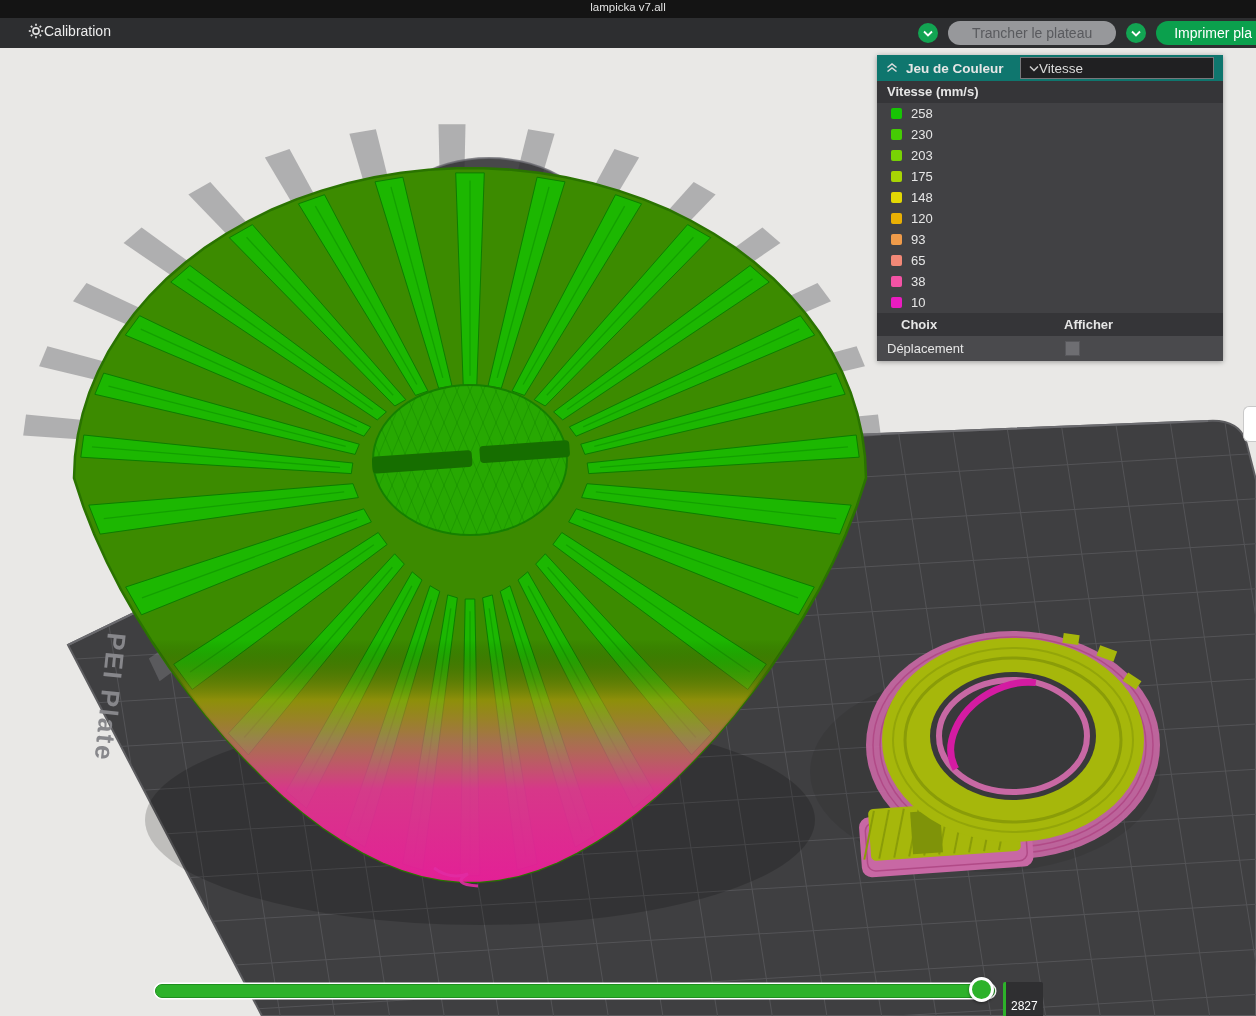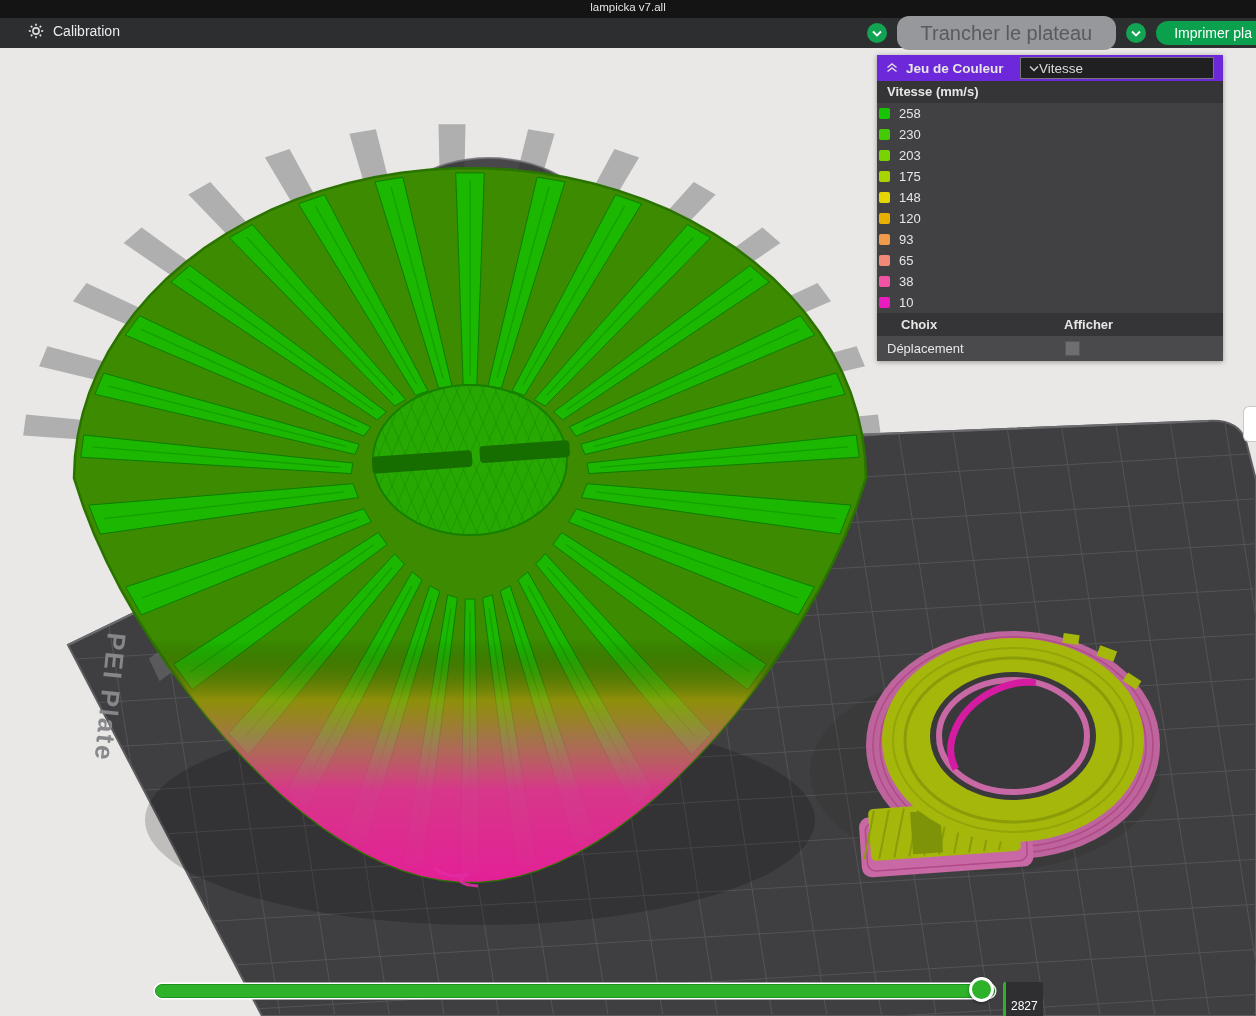--- a/index.html
+++ b/index.html
@@ -4,43 +4,43 @@
 <style>
   html,body{margin:0;padding:0;background:#cfcfcf;}
   #app{position:relative;width:1256px;height:1016px;overflow:hidden;
        font-family:"Liberation Sans",sans-serif;background:#e9e8e6;}
 
   
   .titlebar{position:absolute;left:0;top:0;width:100%;height:18px;background:#141414;
             display:flex;justify-content:center;align-items:center;z-index:20;overflow:hidden;}
   .titlebar span{color:#e3e3e3;font-size:11.5px;line-height:16px;transform:translateY(-2px);}
   .toolbar{position:absolute;left:0;top:18px;width:100%;height:30px;background:#2d2e30;z-index:20;}
-  .tb-left{position:absolute;left:28px;top:0;height:26px;display:flex;align-items:center;gap:9px;
+  .tb-left{position:absolute;left:28px;top:0;height:26px;display:flex;align-items:center;gap:0;
            color:#ececec;font-size:14px;}
   .tb-right{position:absolute;right:-14px;top:3px;height:24px;display:flex;align-items:center;gap:10px;}
   .chev-btn{width:20px;height:20px;border-radius:50%;background:#12a452;display:flex;
             align-items:center;justify-content:center;flex:0 0 auto;cursor:pointer;}
-  .pill-btn{height:34px;line-height:22px;border:none;border-radius:12px;background:#97989b;
-            color:#595a5e;font-size:20px;padding:0 24px;font-family:inherit;}
+  .pill-btn{height:24px;line-height:22px;border:none;border-radius:12px;background:#97989b;
+            color:#595a5e;font-size:14px;padding:0 24px;font-family:inherit;}
   .print-btn{height:24px;line-height:24px;border:none;border-radius:13px;background:#0ba04d;
              color:#fff;font-size:14px;padding:0 18px;font-family:inherit;white-space:nowrap;}
 
   
   #scene{position:absolute;left:0;top:0;z-index:0;}
 
   
   .legend{position:absolute;left:877px;top:55px;width:346px;background:#414144;color:#e6e6e6;
           font-size:13px;z-index:10;box-shadow:0 1px 5px rgba(0,0,0,.35);}
-  .lg-head{display:flex;align-items:center;gap:8px;background:#6d28d9;height:26px;padding:0 9px;
+  .lg-head{display:flex;align-items:center;gap:8px;background:#0f766e;height:26px;padding:0 9px;
            font-weight:bold;font-size:13.5px;}
   .lg-select{margin-left:auto;display:flex;align-items:center;background:#202022;
              border:1px solid #77777b;height:20px;padding:0 8px;width:176px;color:#dcdcdc;
              font-weight:normal;cursor:pointer;}
   .lg-sub{height:22px;line-height:22px;padding:0 10px;font-weight:bold;background:#353538;}
-  .lg-row{display:flex;align-items:center;gap:9px;height:21px;padding:0 2px;}
+  .lg-row{display:flex;align-items:center;gap:9px;height:21px;padding:0 14px;}
   .chip{width:11px;height:11px;border-radius:2px;flex:0 0 auto;}
   .lg-cols{display:flex;align-items:center;height:23px;padding:0 24px;font-weight:bold;background:#353538;}
   .lg-cols span:first-child{width:163px;}
   .lg-opt{display:flex;align-items:center;height:25px;padding:0 10px;background:#4a4a4d;gap:12px;}
   .lg-opt span:first-child{width:166px;}
   .cb{width:13px;height:13px;background:#6e6e72;border:1px solid #58585c;cursor:pointer;}
 
   
   .ls-track{position:absolute;left:155px;top:984px;width:838px;height:12px;border-radius:7px;
             background:#2db22a;border:1px solid #1f8f1f;box-shadow:0 0 0 1.5px #ffffff;z-index:10;cursor:pointer;}

